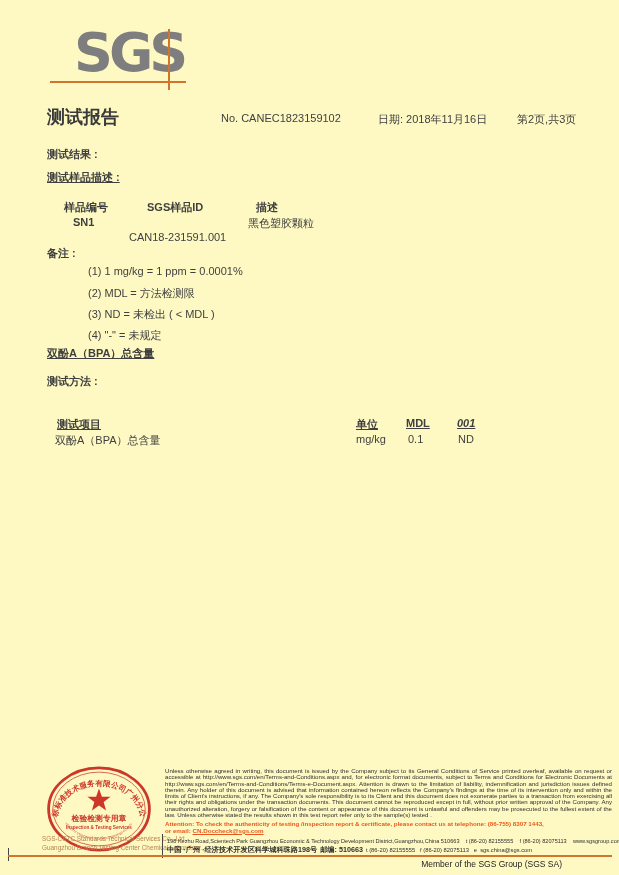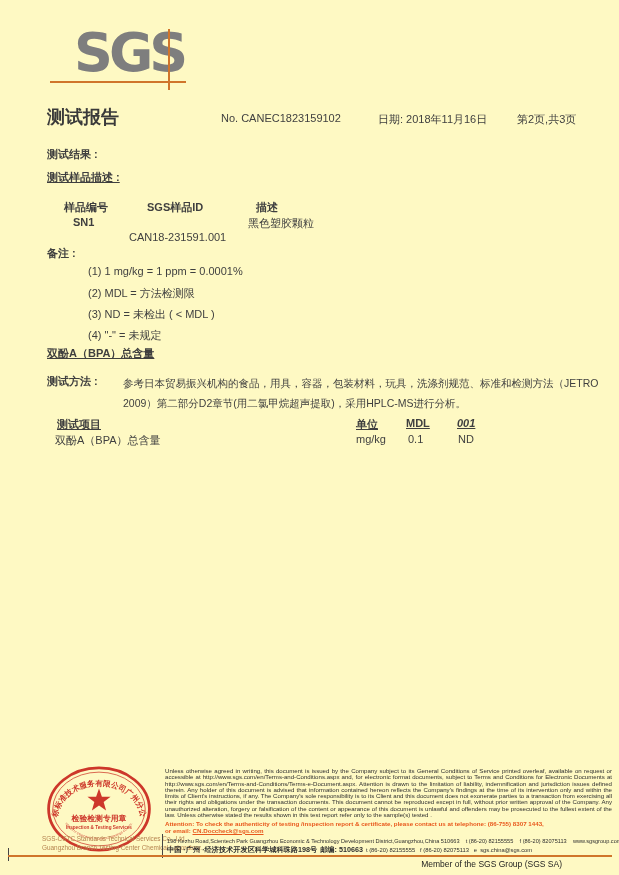--- a/index.html
+++ b/index.html
@@ -86,21 +86,20 @@
   </div>
 
   <div class="abs lbl b" style="left:47px; top:246px;">备注 :</div>
   <div class="abs lbl" style="left:88px; top:265px;">(1) 1 mg/kg = 1 ppm = 0.0001%</div>
   <div class="abs lbl" style="left:88px; top:286px;">(2) MDL = 方法检测限</div>
   <div class="abs lbl" style="left:88px; top:307px;">(3) ND = 未检出 ( &lt; MDL )</div>
   <div class="abs lbl" style="left:88px; top:328px;">(4) "-" = 未规定</div>
 
   <div class="abs lbl b u" style="left:47px; top:346px;">双酚A（BPA）总含量</div>
   <div class="abs lbl b" style="left:47px; top:374px;">测试方法 :</div>
-  <div class="abs method-text">参考日本贸易振兴机构的食品，用具，容器，包装材料，玩具，洗涤剂规范、标准和检测方法（JETRO 2009）第二部分D2章节(用二氯甲烷超声提取)，采用HPLC-MS进行分析。</div>
 
   <div>
     <div class="abs lbl b u" style="left:57px;  top:417px;">测试项目</div>
     <div class="abs lbl b u" style="left:356px; top:417px;">单位</div>
     <div class="abs lbl b u" style="left:406px; top:417px;">MDL</div>
     <div class="abs lbl b u i" style="left:457px; top:417px;">001</div>
     <div>
       <div class="abs lbl" style="left:55px;  top:433px;">双酚A（BPA）总含量</div>
       <div class="abs lbl" style="left:356px; top:433px;">mg/kg</div>
       <div class="abs lbl" style="left:408px; top:433px;">0.1</div>

